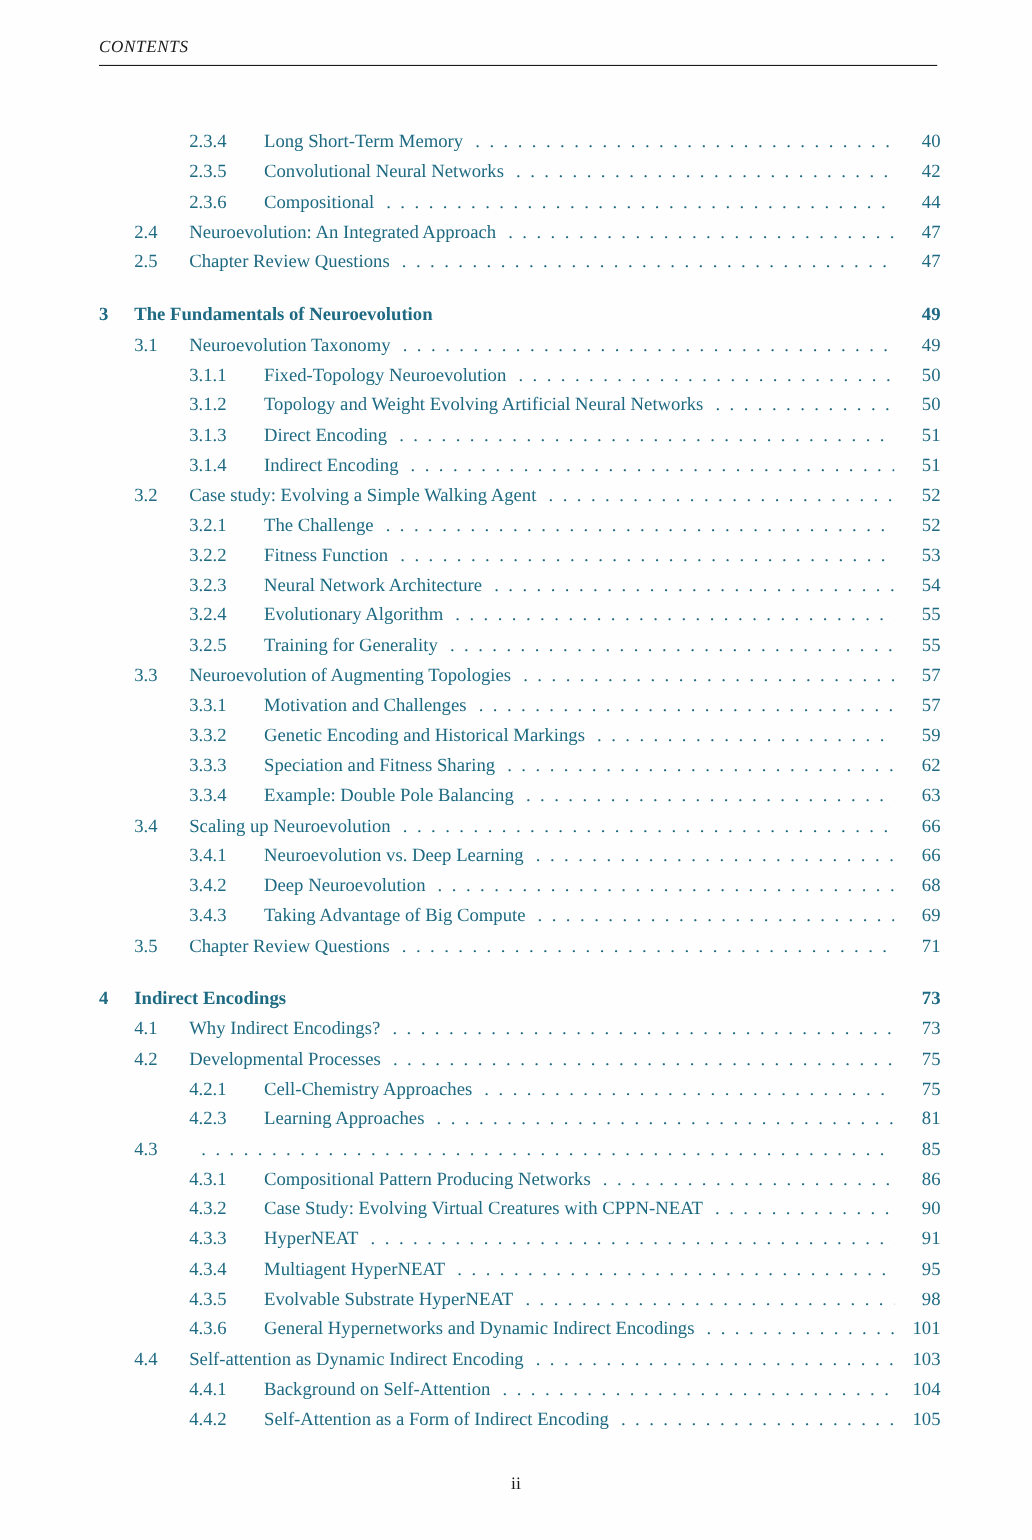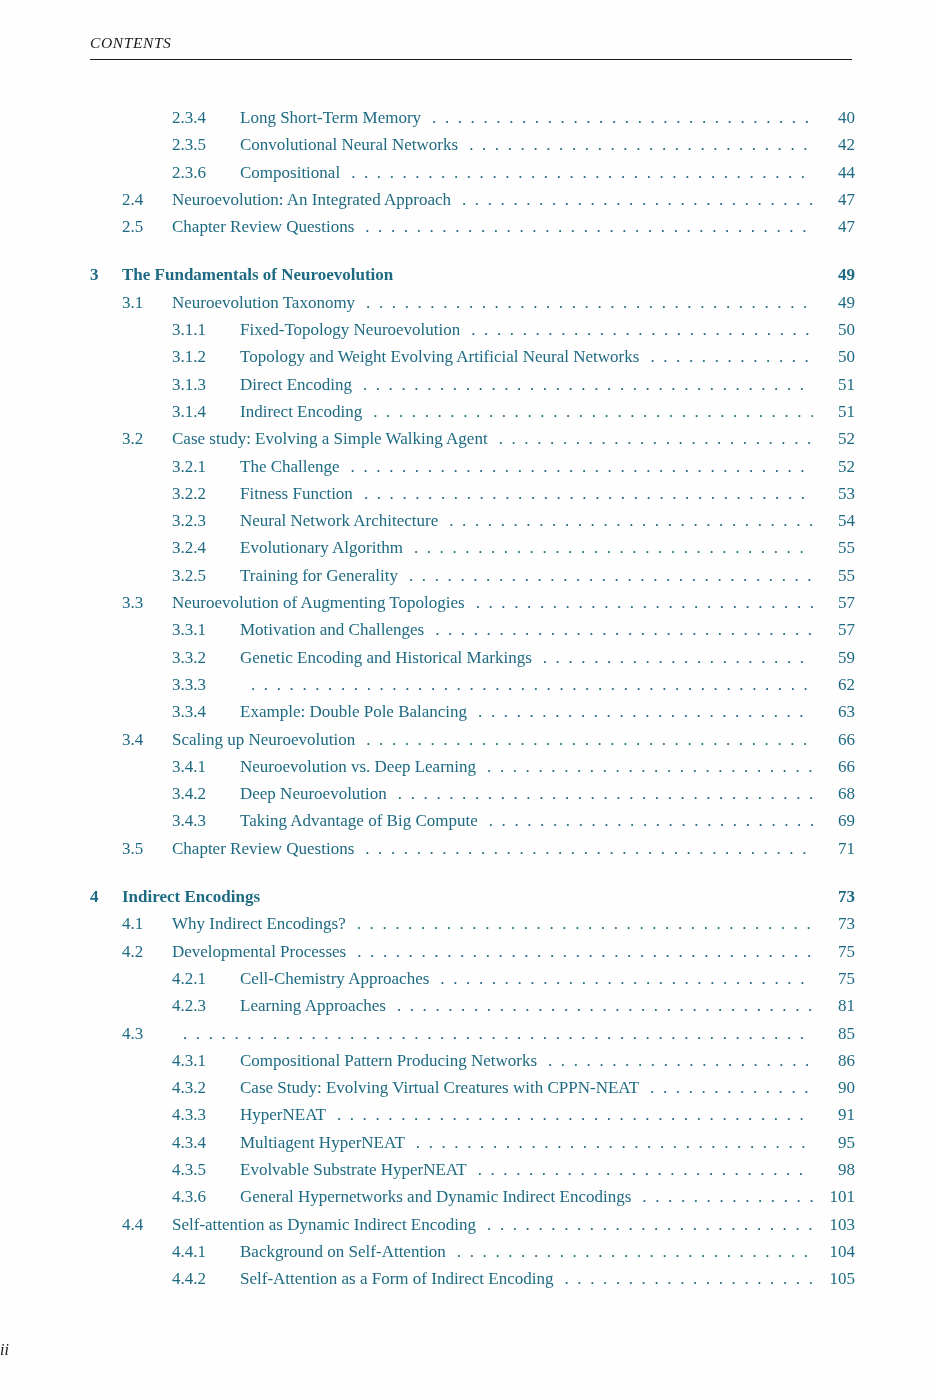--- a/index.html
+++ b/index.html
@@ -36,21 +36,21 @@
   .header-rule{
     position:absolute;
     left:90px; top:59px;
     width:762px;
     border-top:1.4px solid #1c1c1c;
   }
 
   
   .toc{
     position:absolute;
-    left:90px; top:104px;
+    left:90px; top:115px;
     width:765px;
   }
   .toc-row{
     display:flex;
     align-items:baseline;
     line-height:27.3px;
     font-size:17px;
     color:var(--link-color);
     white-space:nowrap;
   }
@@ -87,23 +87,23 @@
     flex:0 0 auto;
     min-width:36px;
     text-align:right;
   }
 
   
   .page-footer{
     position:absolute;
     left:0; top:1341px;
     width:938px;
+    text-align:center;
     font-size:16px;
     color:var(--ink-color);
-    font-style:italic;
   }
 </style>
 </head>
 <body>
 
 <div class="page">
 
   <div class="running-header">
     <span class="title">CONTENTS</span>
   </div>
@@ -225,20 +225,21 @@
     <span class="pagenum">57</span>
   </div>
       <div class="toc-row level-3">
     <span class="num">3.3.2</span>
     <span class="entry-title">Genetic Encoding and Historical Markings</span>
     <span class="leader"></span>
     <span class="pagenum">59</span>
   </div>
       <div class="toc-row level-3">
     <span class="num">3.3.3</span>
+    <span class="entry-title">Speciation and Fitness Sharing</span>
     <span class="leader"></span>
     <span class="pagenum">62</span>
   </div>
       <div class="toc-row level-3">
     <span class="num">3.3.4</span>
     <span class="entry-title">Example: Double Pole Balancing</span>
     <span class="leader"></span>
     <span class="pagenum">63</span>
   </div>
       <div class="toc-row level-2">

